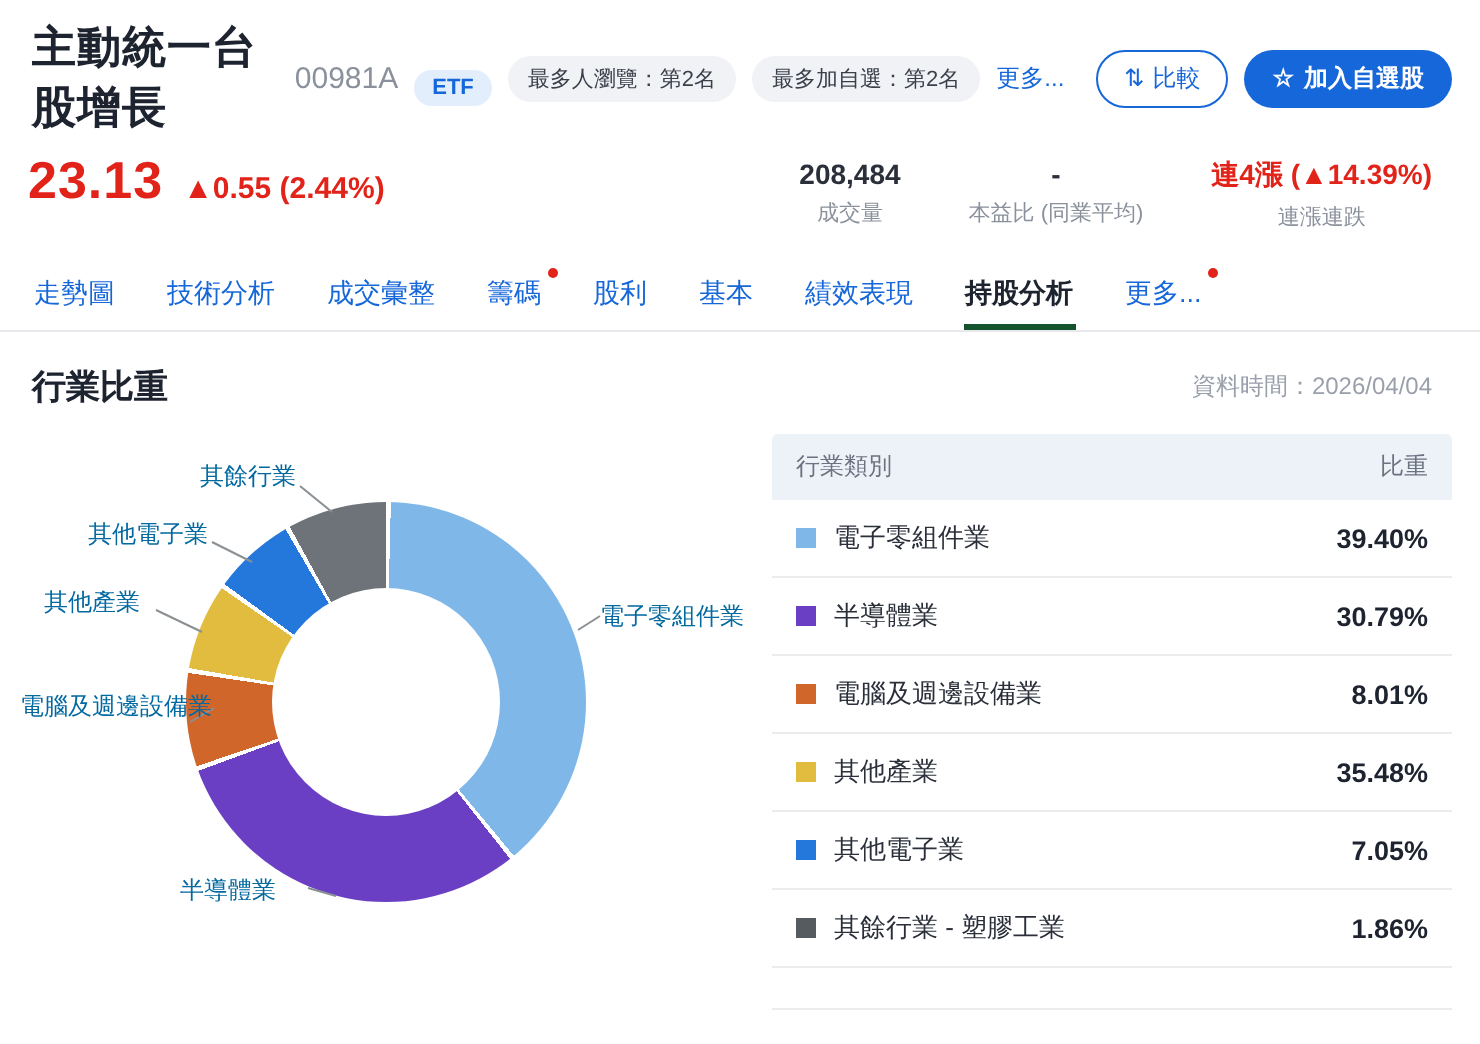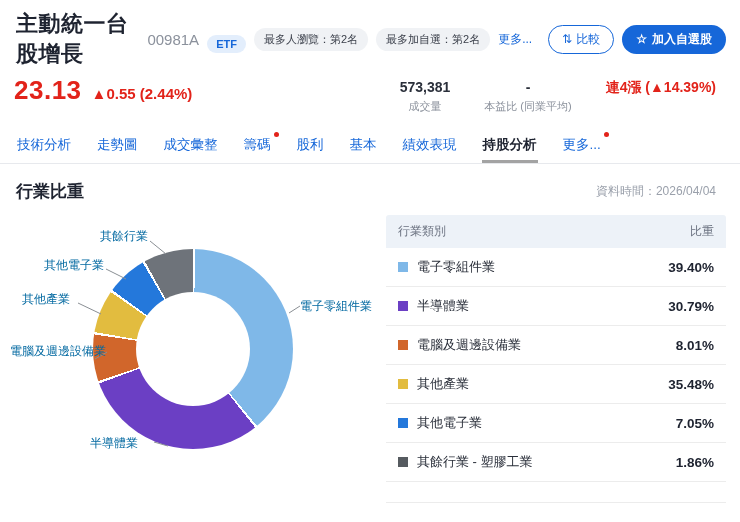--- a/index.html
+++ b/index.html
@@ -30,21 +30,21 @@
   .price-chg { font-size:15px; font-weight:bold; color:#e2231a; }
   .price-meta { font-size:11px; color:#8b919c; margin-top:3px; }
   .stats { display:flex; gap:34px; padding-top:4px; }
   .stat-col { text-align:center; }
   .stat-val { font-size:14px; font-weight:bold; color:#2a2f3a; }
   .stat-val.red { color:#e2231a; }
   .stat-lbl { font-size:11px; color:#8b919c; margin-top:4px; }
   
   .tab-bar { display:flex; gap:24px; padding:0 16px; border-bottom:1px solid #e7e9ed; margin-top:4px; }
   .tab { position:relative; font-size:13.5px; color:#1667d9; padding:10px 1px 9px; cursor:pointer; white-space:nowrap; }
-  .tab.active { color:#1e2330; font-weight:bold; border-bottom:3px solid #a3a3a3; padding-bottom:6px; }
+  .tab.active { color:#1e2330; font-weight:bold; border-bottom:3px solid #14532d; padding-bottom:6px; }
   .tab .dot { position:absolute; top:6px; right:-7px; width:5px; height:5px; border-radius:50%; background:#e2231a; }
   
   .section-head { display:flex; justify-content:space-between; align-items:center; padding:16px 24px 10px 16px; }
   .section-title { font-size:17px; font-weight:bold; color:#1e2330; }
   .data-time { font-size:12px; color:#9aa0ab; }
   
   .main { display:flex; padding:0 14px 0 8px; gap:6px; }
   .chart-wrap { position:relative; width:372px; height:312px; flex:none; }
   .donut { position:absolute; left:85px; top:36px; width:200px; height:200px; border-radius:50%; }
   .donut-hole { position:absolute; left:128px; top:79px; width:114px; height:114px; border-radius:50%; background:#fff; }
@@ -81,36 +81,37 @@
 
 <div class="price-row">
   <div>
     <div class="price-main">
       <span class="price-big">23.13</span>
       <span class="price-chg">▲0.55 (2.44%)</span>
     </div>
   </div>
   <div class="stats">
     <div class="stat-col">
-      <div class="stat-val">573,381</div>
+      <div class="stat-val">208,484</div>
       <div class="stat-lbl">成交量</div>
     </div>
     <div class="stat-col">
       <div class="stat-val">-</div>
       <div class="stat-lbl">本益比 (同業平均)</div>
     </div>
     <div class="stat-col">
       <div class="stat-val red">連4漲 (▲14.39%)</div>
+      <div class="stat-lbl">連漲連跌</div>
     </div>
   </div>
 </div>
 
 <div class="tab-bar">
+    <div class="tab">走勢圖</div>
     <div class="tab">技術分析</div>
-    <div class="tab">走勢圖</div>
     <div class="tab">成交彙整</div>
     <div class="tab">籌碼<span class="dot"></span></div>
     <div class="tab">股利</div>
     <div class="tab">基本</div>
     <div class="tab">績效表現</div>
     <div class="tab active">持股分析</div>
     <div class="tab">更多...<span class="dot"></span></div>
   </div>
 
 <div class="section-head">

